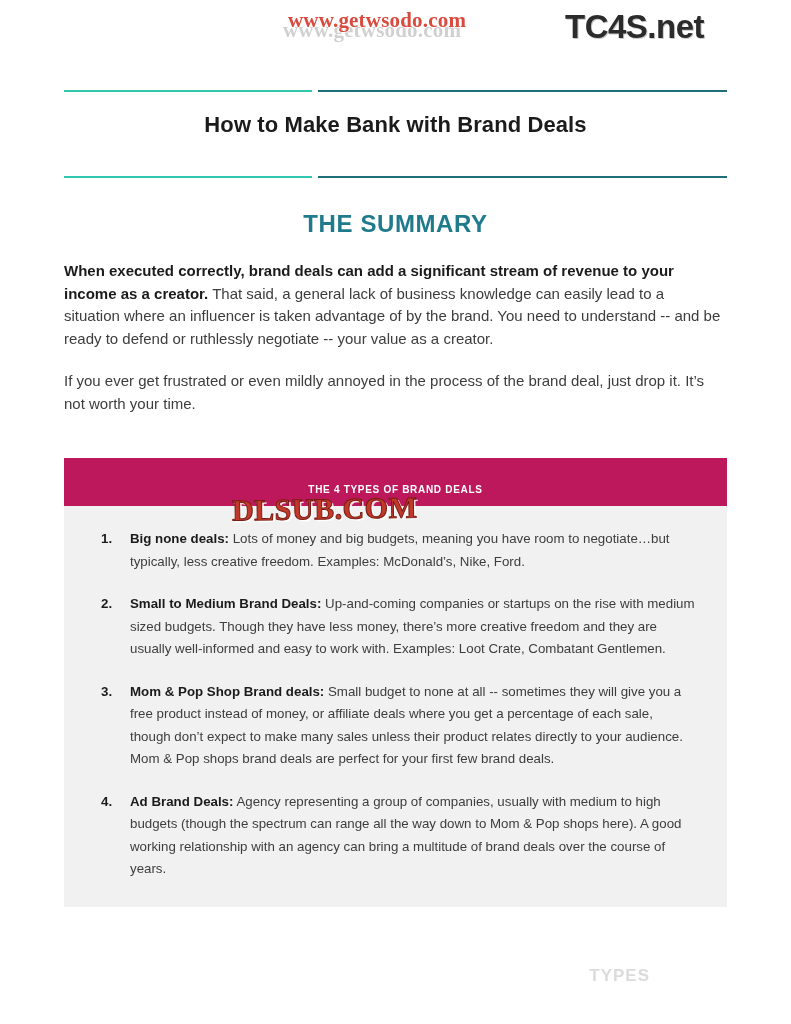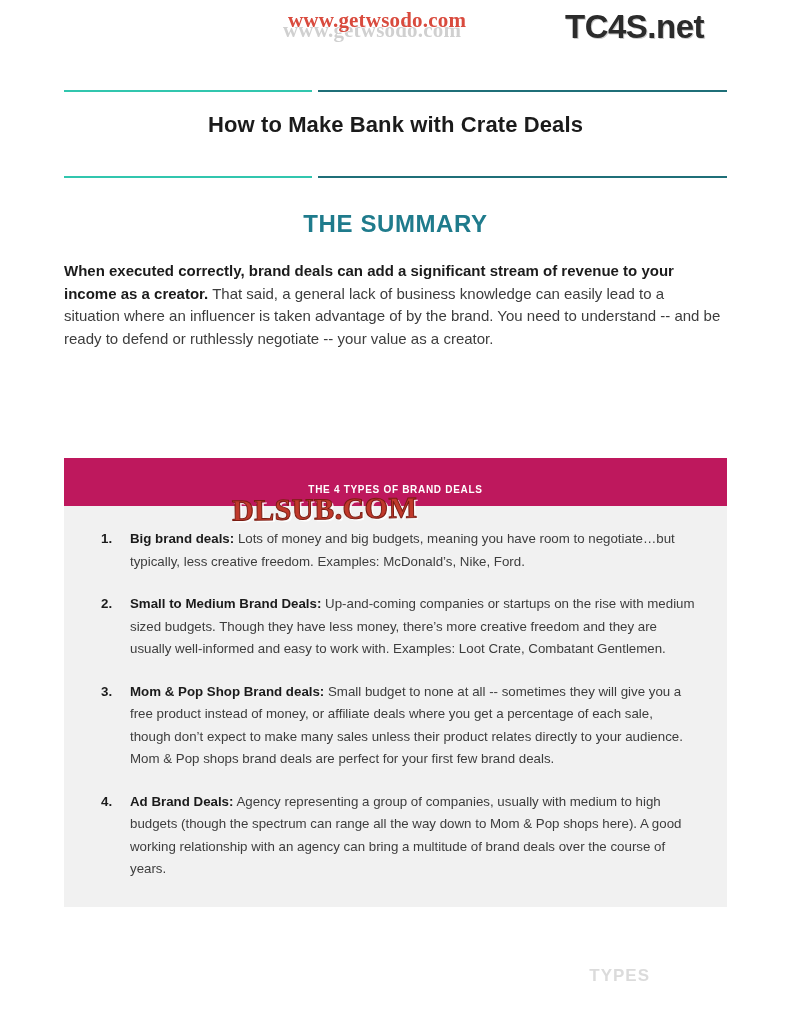--- a/index.html
+++ b/index.html
@@ -210,41 +210,42 @@
   <div class="wm-getwsodo-ghost">www.getwsodo.com</div>
   <div class="wm-getwsodo">www.getwsodo.com</div>
   <div class="wm-tc4s">TC4S.net</div>
 
   <div class="rule rule-top">
     <div class="seg-teal" style="width:248px;"></div>
     <div style="width:6px;"></div>
     <div class="seg-dark" style="width:409px;"></div>
   </div>
 
-  <div class="doc-title">How to Make Bank with Crate Deals</div>
+  <div class="doc-title">How to Make Bank with Brand Deals</div>
 
   <div class="rule rule-bottom">
     <div class="seg-teal" style="width:248px;"></div>
     <div style="width:6px;"></div>
     <div class="seg-dark" style="width:409px;"></div>
   </div>
 
   <div class="summary-heading">THE SUMMARY</div>
 
   <div class="para para-1">
     <b>When executed correctly, brand deals can add a significant stream of revenue to your income as a creator.</b><span>  That said, a general lack of business knowledge can easily lead to a situation where an influencer is taken advantage of by the brand. You need to understand -- and be ready to defend or ruthlessly negotiate -- your value as a creator.</span>
   </div>
 
+  <div class="para para-2">If you ever get frustrated or even mildly annoyed in the process of the brand deal, just drop it. It’s not worth your time.</div>
 
   <div class="types-block">
     <div class="types-header">THE 4 TYPES OF BRAND DEALS</div>
     <div class="types-body">
       <ol class="types-list">
         <li>
-          <span class="num">1.</span><span class="lead">Big brand deals:</span><span> Lots of money and big budgets, meaning you have room to negotiate…but typically, less creative freedom. Examples: McDonald’s, Nike, Ford.</span>
+          <span class="num">1.</span><span class="lead">Big none deals:</span><span> Lots of money and big budgets, meaning you have room to negotiate…but typically, less creative freedom. Examples: McDonald’s, Nike, Ford.</span>
         </li>
         <li>
           <span class="num">2.</span><span class="lead">Small to Medium Brand Deals:</span><span> Up-and-coming companies or startups on the rise with medium sized budgets. Though they have less money, there’s more creative freedom and they are usually well-informed and easy to work with. Examples: Loot Crate, Combatant Gentlemen.</span>
         </li>
         <li>
           <span class="num">3.</span><span class="lead">Mom &amp; Pop Shop Brand deals:</span><span> Small budget to none at all -- sometimes they will give you a free product instead of money, or affiliate deals where you get a percentage of each sale, though don’t expect to make many sales unless their product relates directly to your audience. Mom &amp; Pop shops brand deals are perfect for your first few brand deals.</span>
         </li>
         <li>
           <span class="num">4.</span><span class="lead">Ad Brand Deals:</span><span> Agency representing a group of companies, usually with medium to high budgets (though the spectrum can range all the way down to Mom &amp; Pop shops here). A good working relationship with an agency can bring a multitude of brand deals over the course of years.</span>
         </li>

